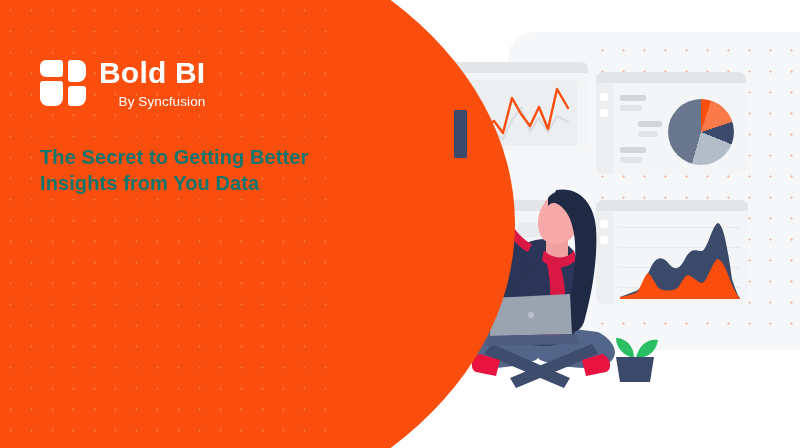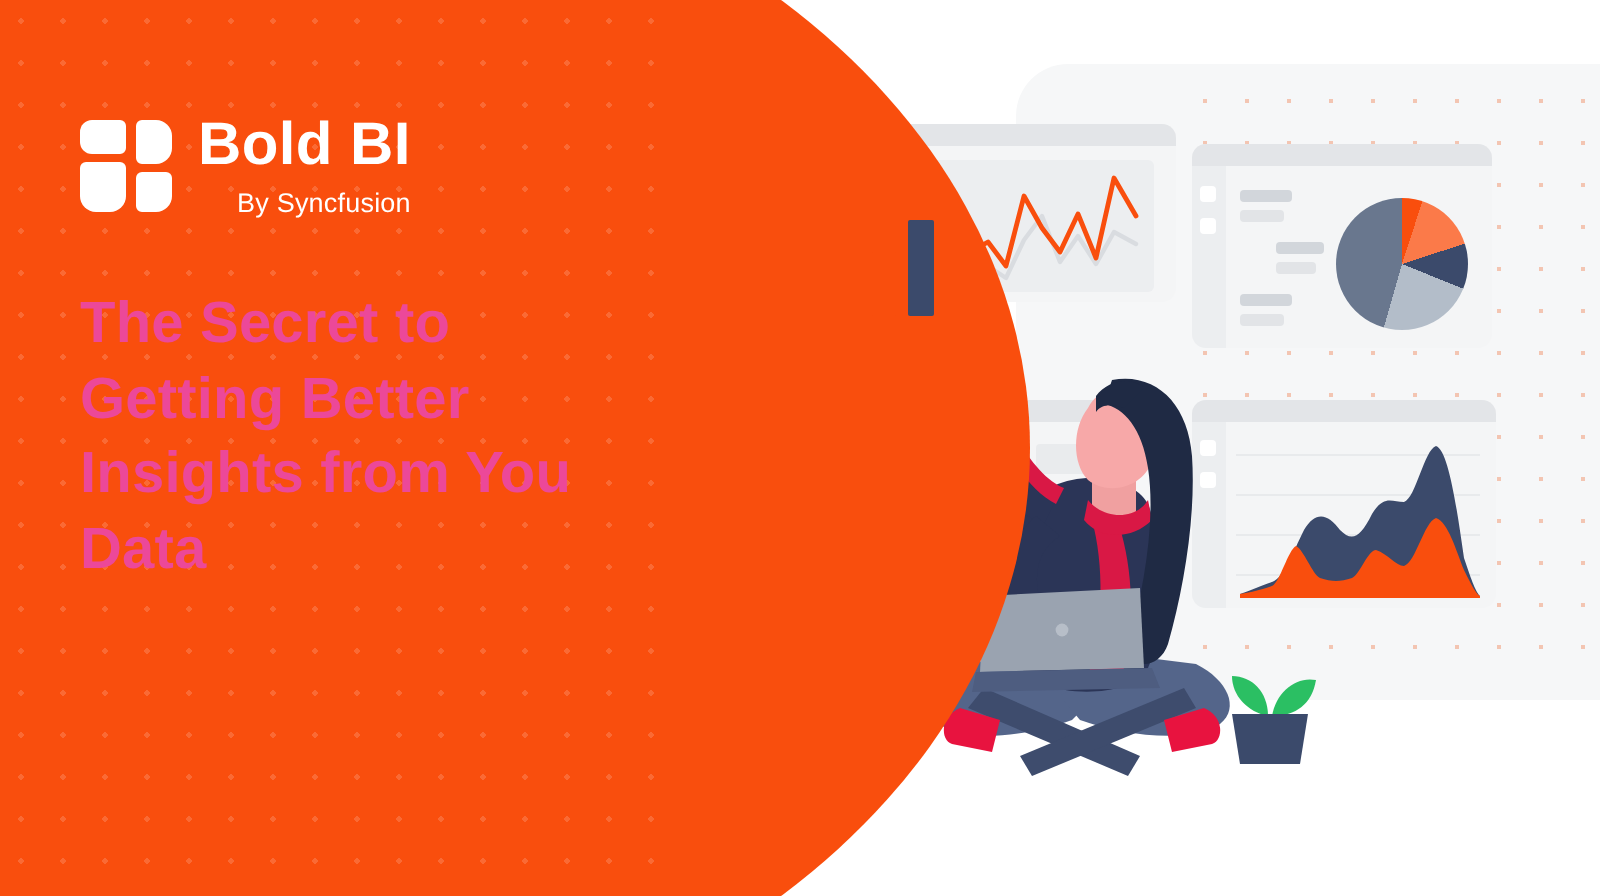--- a/index.html
+++ b/index.html
@@ -119,22 +119,22 @@
     letter-spacing: .1px;
     text-align: right;
   }
 
   
   .headline {
     position: absolute;
     left: 40px;
     top: 144px;
     width: 270px;
-    color: #ec4899;
-    font-size: 29px;
+    color: #0f766e;
+    font-size: 20px;
     font-weight: bold;
     line-height: 1.3;
     letter-spacing: .1px;
   }
 
   
   .card {
     position: absolute;
     background: #f4f5f6;
     border-radius: 7px;

